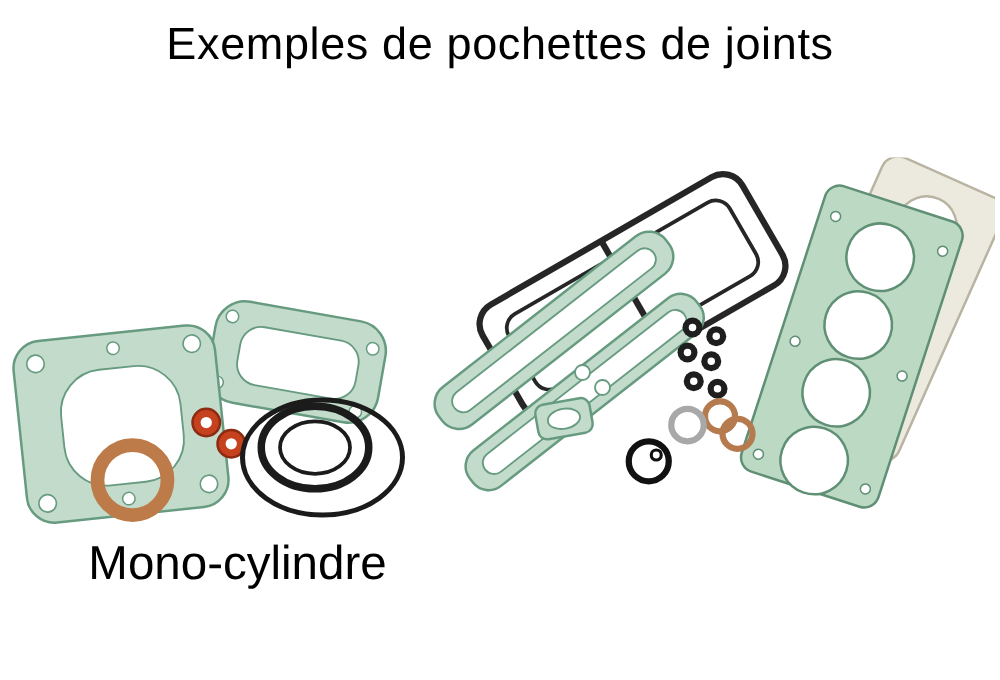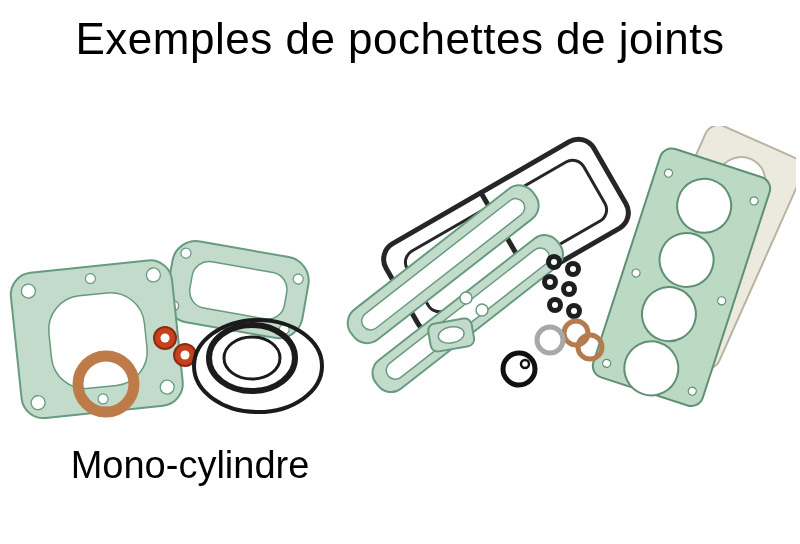--- a/index.html
+++ b/index.html
@@ -2,28 +2,28 @@
 <html><head>
 <meta charset="utf-8">
 <style>
   html,body{margin:0;padding:0;background:#ffffff;}
   .canvas{
     position:relative;width:800px;height:544px;overflow:hidden;background:#ffffff;
     font-family:"Liberation Sans", sans-serif;color:#000;
   }
   .title{
     position:absolute;top:14px;left:0;width:100%;text-align:center;
-    font-size:44px;line-height:1.15;font-weight:400;letter-spacing:0.5px;
+    font-size:36px;line-height:1.15;font-weight:400;letter-spacing:0.5px;
   }
   .figure{position:absolute;}
   .figure svg{display:block;width:100%;height:100%;}
   #fig-mono{left:4px;top:226px;width:340px;height:200px;}
   #fig-multi{left:336px;top:126px;width:460px;height:300px;}
   .caption{
-    position:absolute;font-size:38px;font-weight:400;text-align:center;margin-top:14px;
+    position:absolute;font-size:38px;font-weight:400;text-align:center;
   }
   #cap-mono{left:20px;top:430px;width:340px;}
   #cap-multi{left:430px;top:430px;width:350px;}
 </style>
 </head>
 <body>
 
 <div class="canvas">
 
   <div class="title">

